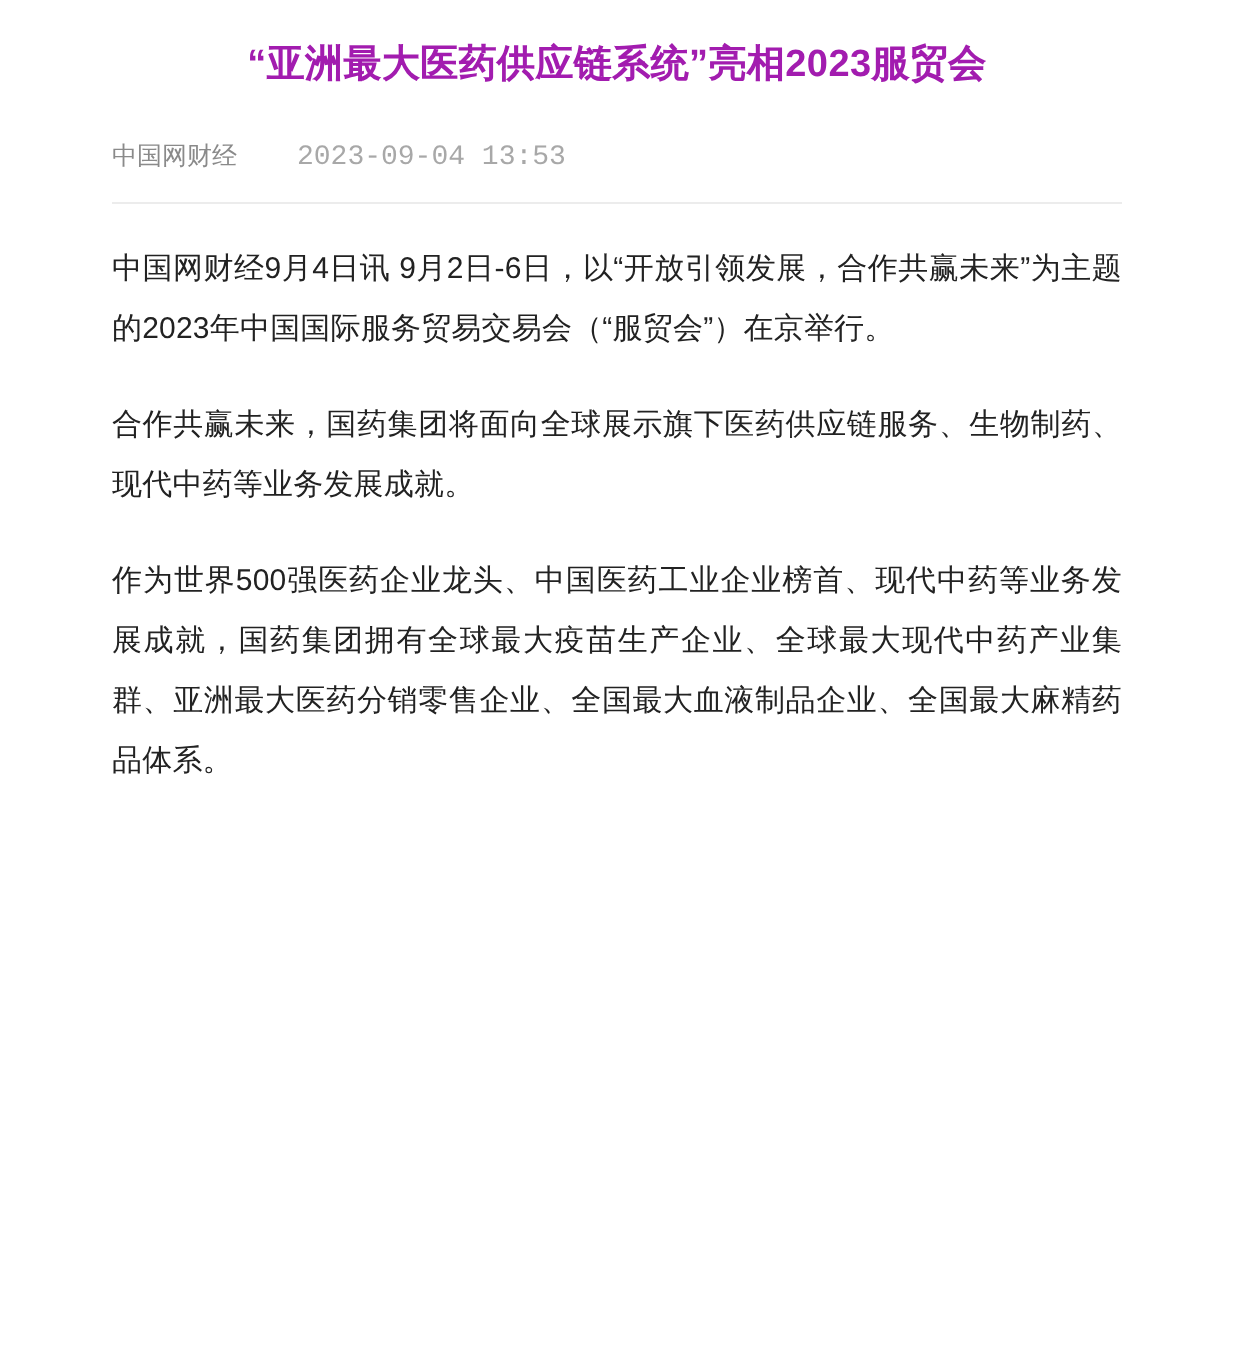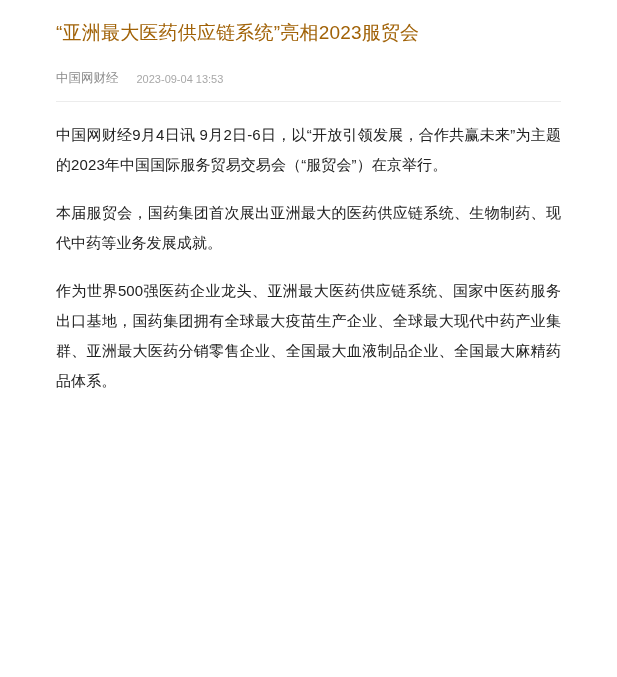--- a/index.html
+++ b/index.html
@@ -14,42 +14,43 @@
     color: #1a1a1a;
     overflow: hidden;
   }
   .article {
     box-sizing: border-box;
     width: 617px;
     padding: 18px 56px 0 56px;
   }
   .article-title {
     font-size: 19px;
-    font-weight: normal;
+    font-weight: bold;
     line-height: 30px;
-    color: #a16207;
+    color: #a21caf;
     letter-spacing: 0.2px;
     margin: 0 0 22px 0;
-    text-align: left;
+    text-align: center;
   }
   .meta-row {
     display: flex;
     align-items: center;
-    gap: 18px;
+    gap: 30px;
     margin: 0 0 18px 0;
     padding-bottom: 14px;
     border-bottom: 1px solid #ececec;
   }
   .meta-source {
     font-size: 12.5px;
     color: #8a8a8a;
   }
   .meta-date {
-    font-size: 11px;
+    font-size: 14px;
     color: #a8a8a8;
+    font-family: Liberation Mono, monospace;
   }
   .body-text p {
     font-size: 15px;
     line-height: 30px;
     color: #222222;
     margin: 0 0 18px 0;
     text-align: justify;
     letter-spacing: 0.1px;
   }
   .body-text p:last-child {
@@ -63,18 +64,18 @@
 
   <h1 class="article-title">“亚洲最大医药供应链系统”亮相2023服贸会</h1>
 
   <div class="meta-row">
     <span class="meta-source">中国网财经</span>
     <span class="meta-date">2023-09-04 13:53</span>
   </div>
 
   <div class="body-text">
     <p>中国网财经9月4日讯 9月2日-6日，以“开放引领发展，合作共赢未来”为主题的2023年中国国际服务贸易交易会（“服贸会”）在京举行。</p>
-    <p>本届服贸会，国药集团首次展出亚洲最大的医药供应链系统、生物制药、现代中药等业务发展成就。</p>
-    <p>作为世界500强医药企业龙头、亚洲最大医药供应链系统、国家中医药服务出口基地，国药集团拥有全球最大疫苗生产企业、全球最大现代中药产业集群、亚洲最大医药分销零售企业、全国最大血液制品企业、全国最大麻精药品体系。</p>
+    <p>合作共赢未来，国药集团将面向全球展示旗下医药供应链服务、生物制药、现代中药等业务发展成就。</p>
+    <p>作为世界500强医药企业龙头、中国医药工业企业榜首、现代中药等业务发展成就，国药集团拥有全球最大疫苗生产企业、全球最大现代中药产业集群、亚洲最大医药分销零售企业、全国最大血液制品企业、全国最大麻精药品体系。</p>
 
   </div>
 
 </div>
 
 </body></html>

